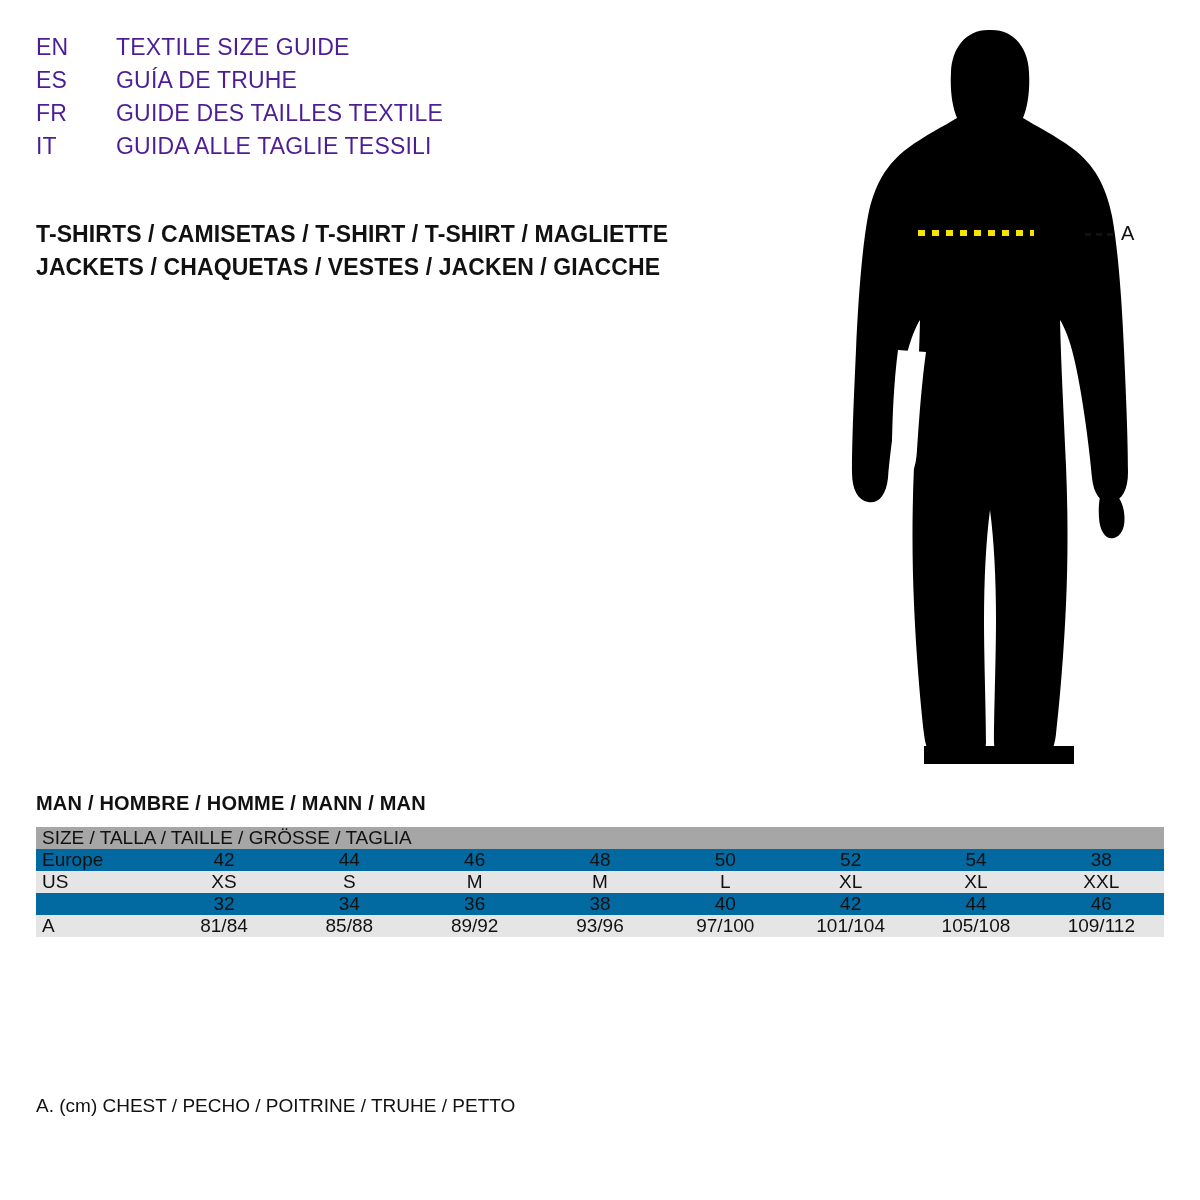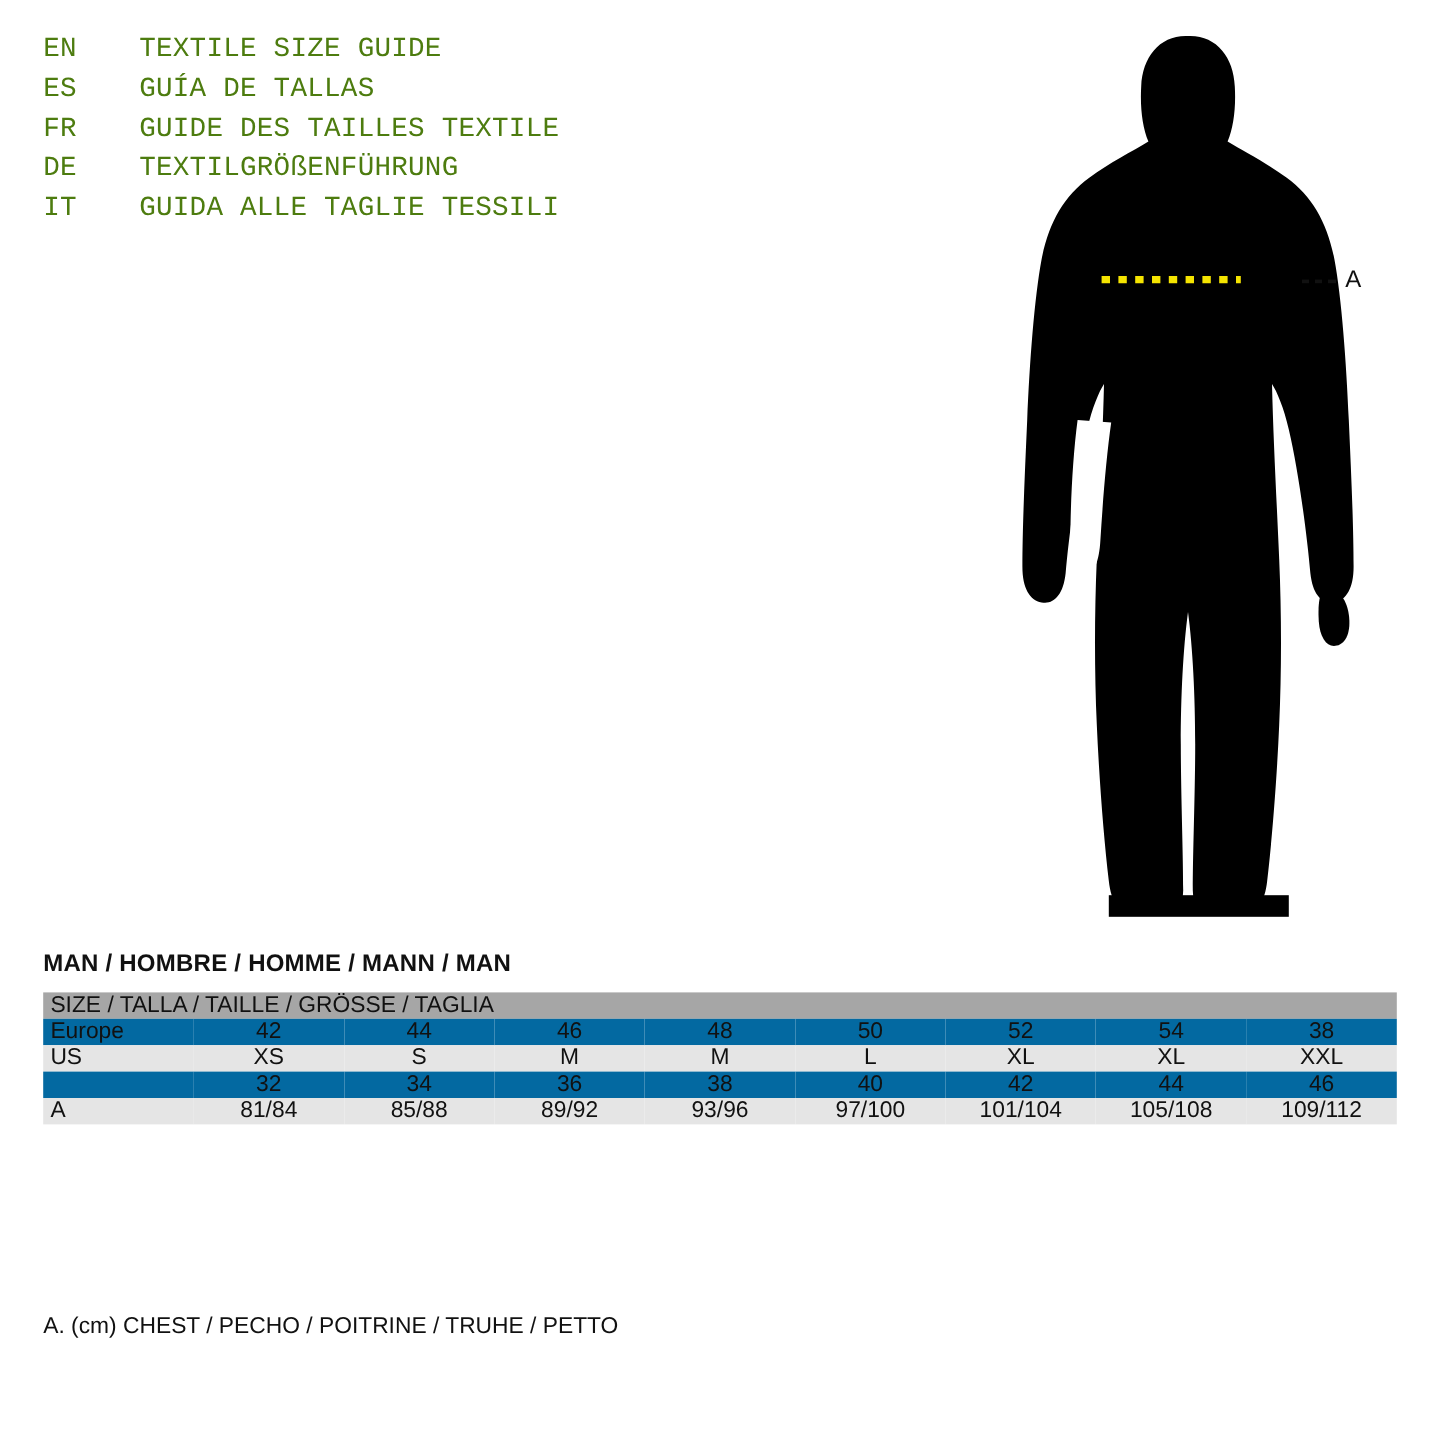--- a/index.html
+++ b/index.html
@@ -23,26 +23,25 @@
 
   
   .lang-block {
     position: absolute;
     left: 36px;
     top: 28px;
     width: 720px;
   }
   .lang-row {
     display: flex;
-    align-items: flex-start;
+    align-items: flex-end;
     height: 33px;
     font-size: 23px;
     letter-spacing: 0.2px;
-    color: #4d7c0f;
-    font-family: Liberation Mono, monospace;
+    color: #4c1d95;
   }
   .lang-code {
     width: 80px;
     flex: 0 0 80px;
     font-size: 23px;
   }
   .lang-text {
     font-size: 23px;
   }
 
@@ -150,36 +149,36 @@
 
 <div class="page">
 
   <div class="lang-block">
     <div class="lang-row">
       <span class="lang-code">EN</span>
       <span class="lang-text">TEXTILE SIZE GUIDE</span>
     </div>
     <div class="lang-row">
       <span class="lang-code">ES</span>
-      <span class="lang-text">GUÍA DE TALLAS</span>
+      <span class="lang-text">GUÍA DE TRUHE</span>
     </div>
     <div class="lang-row">
       <span class="lang-code">FR</span>
       <span class="lang-text">GUIDE DES TAILLES TEXTILE</span>
     </div>
     <div class="lang-row">
-      <span class="lang-code">DE</span>
-      <span class="lang-text">TEXTILGRÖßENFÜHRUNG</span>
-    </div>
-    <div class="lang-row">
       <span class="lang-code">IT</span>
       <span class="lang-text">GUIDA ALLE TAGLIE TESSILI</span>
     </div>
   </div>
 
+  <div class="cat-block">
+    <div class="cat-row">T-SHIRTS / CAMISETAS / T-SHIRT / T-SHIRT / MAGLIETTE</div>
+    <div class="cat-row">JACKETS / CHAQUETAS / VESTES / JACKEN / GIACCHE</div>
+  </div>
 
   <div class="figure">
     <svg width="360" height="760" viewBox="0 0 360 760" xmlns="http://www.w3.org/2000/svg">
       <path fill="#000000" d="
         M168,10
         C146,10 132,28 131,52
         C130,70 132,86 137,98
         C124,106 104,116 88,128
         C66,144 54,166 48,196
         C42,228 38,282 36,330

